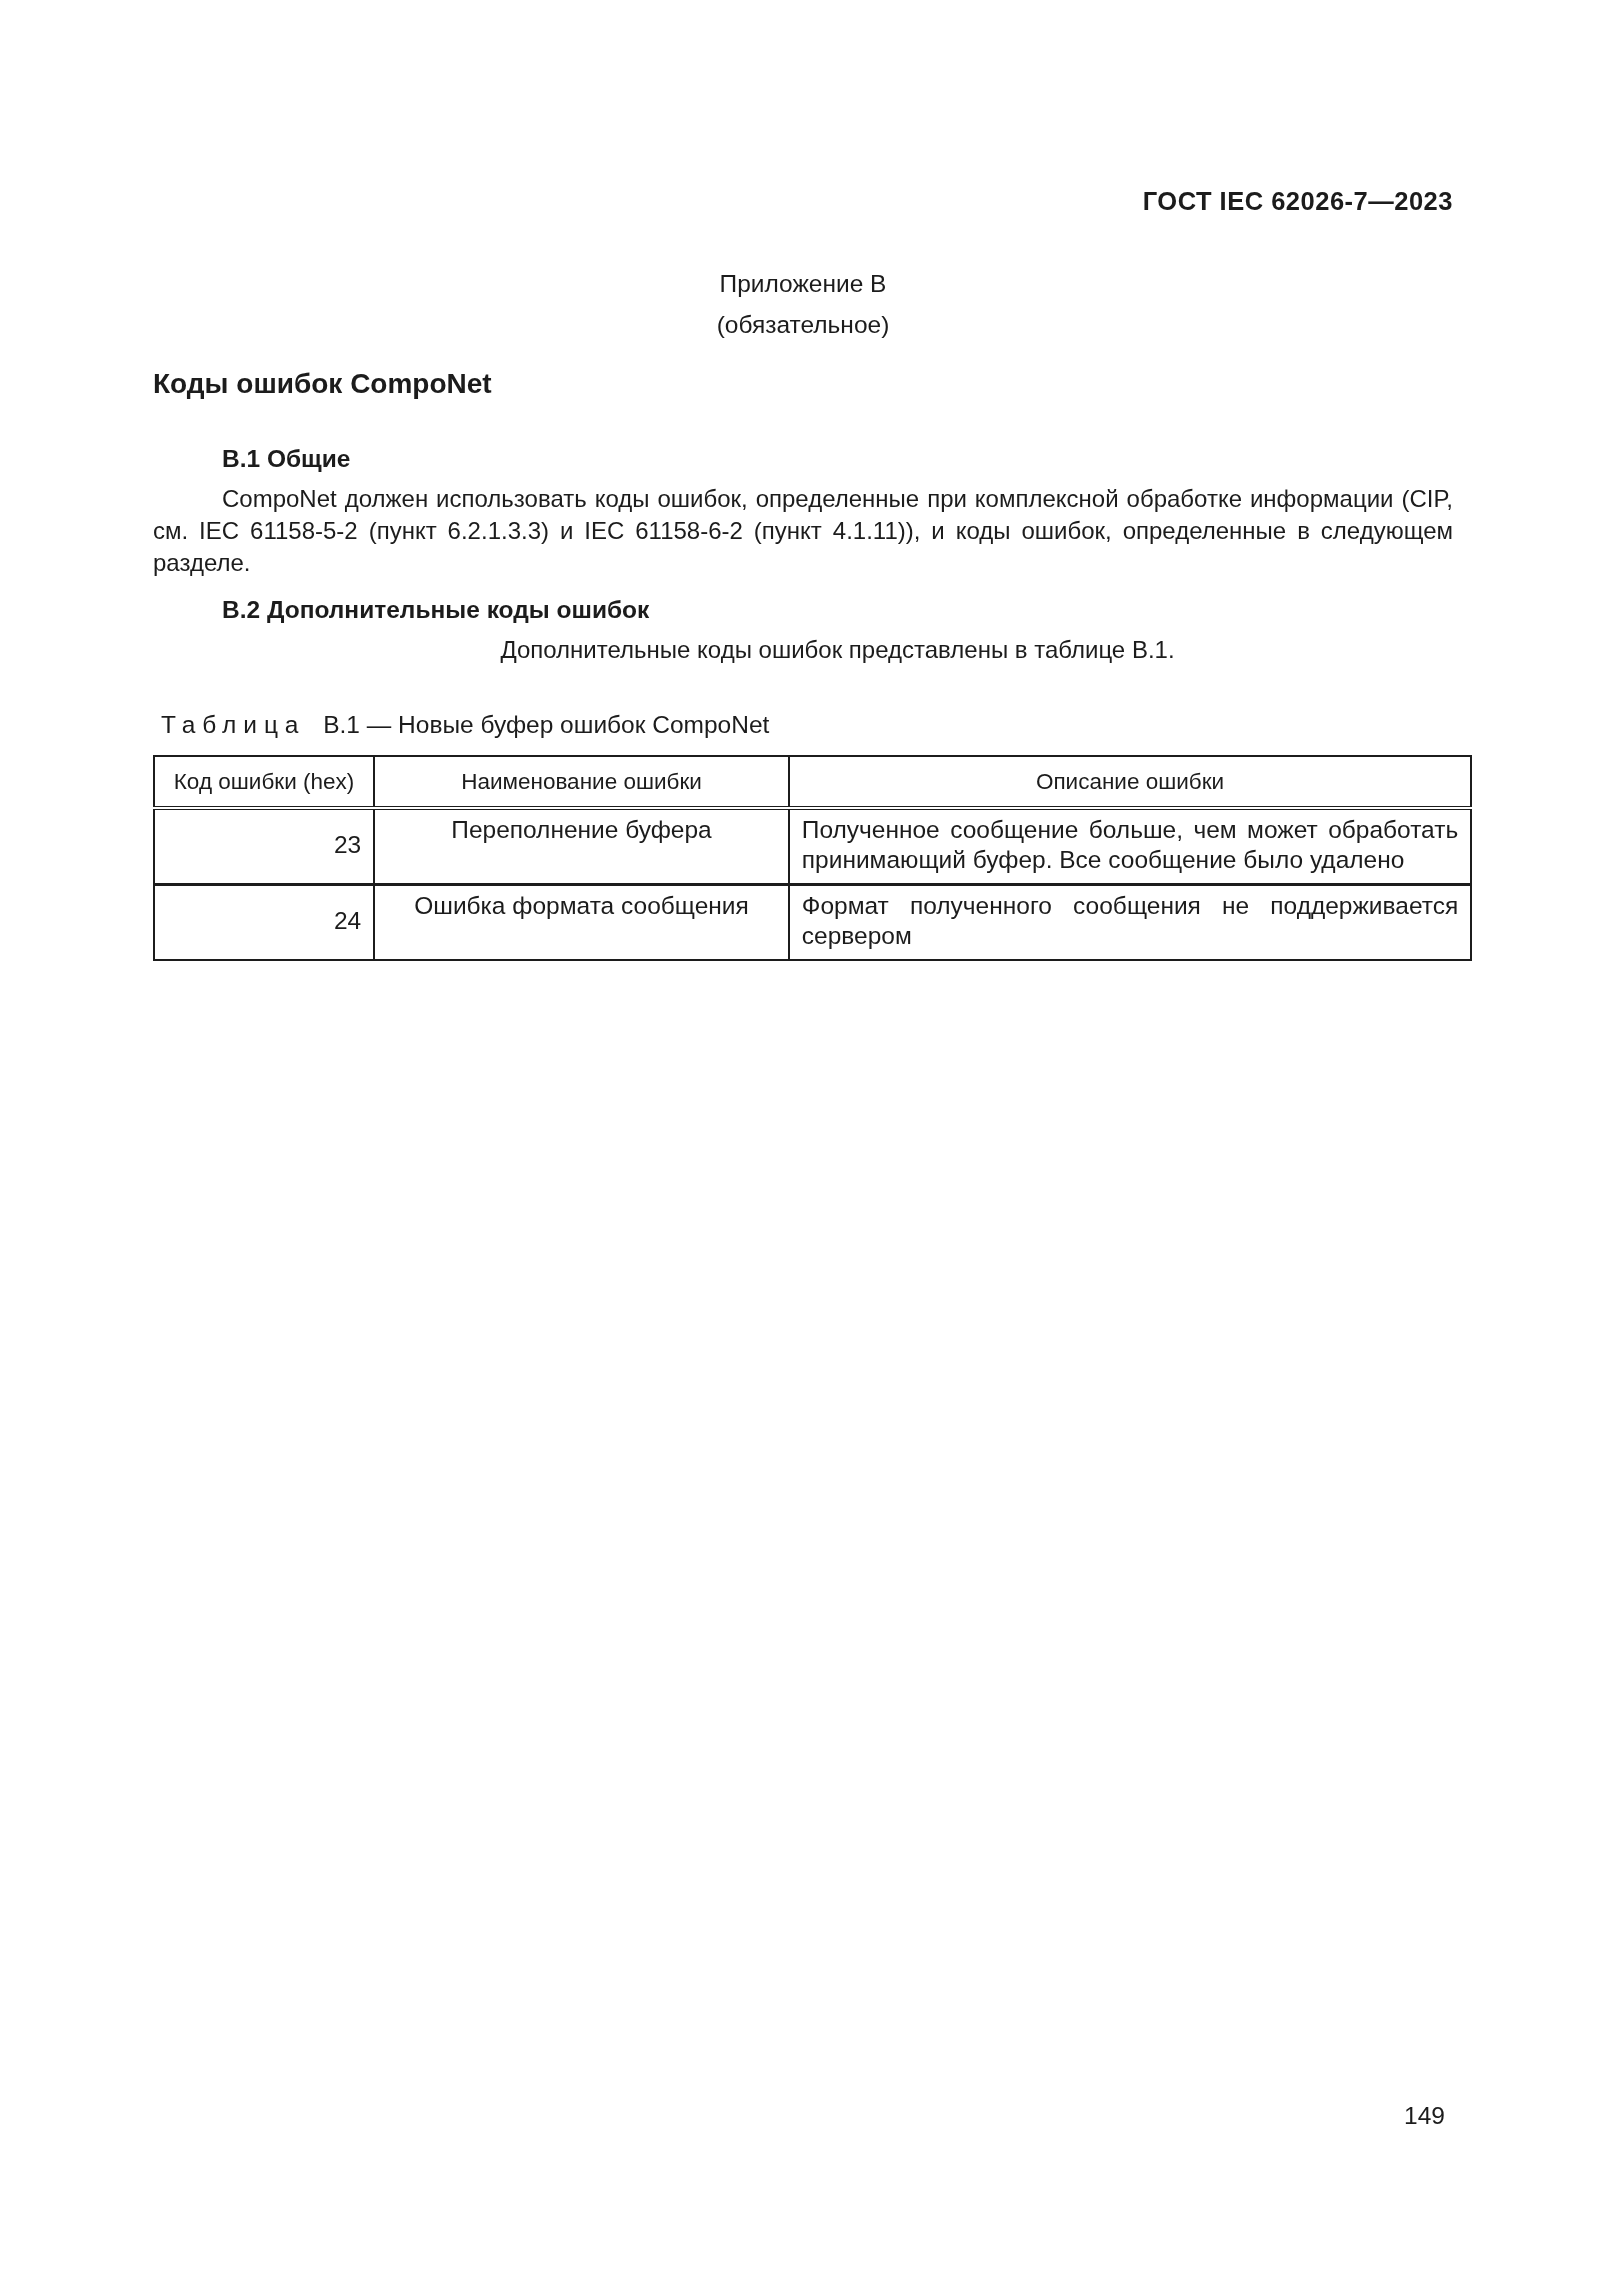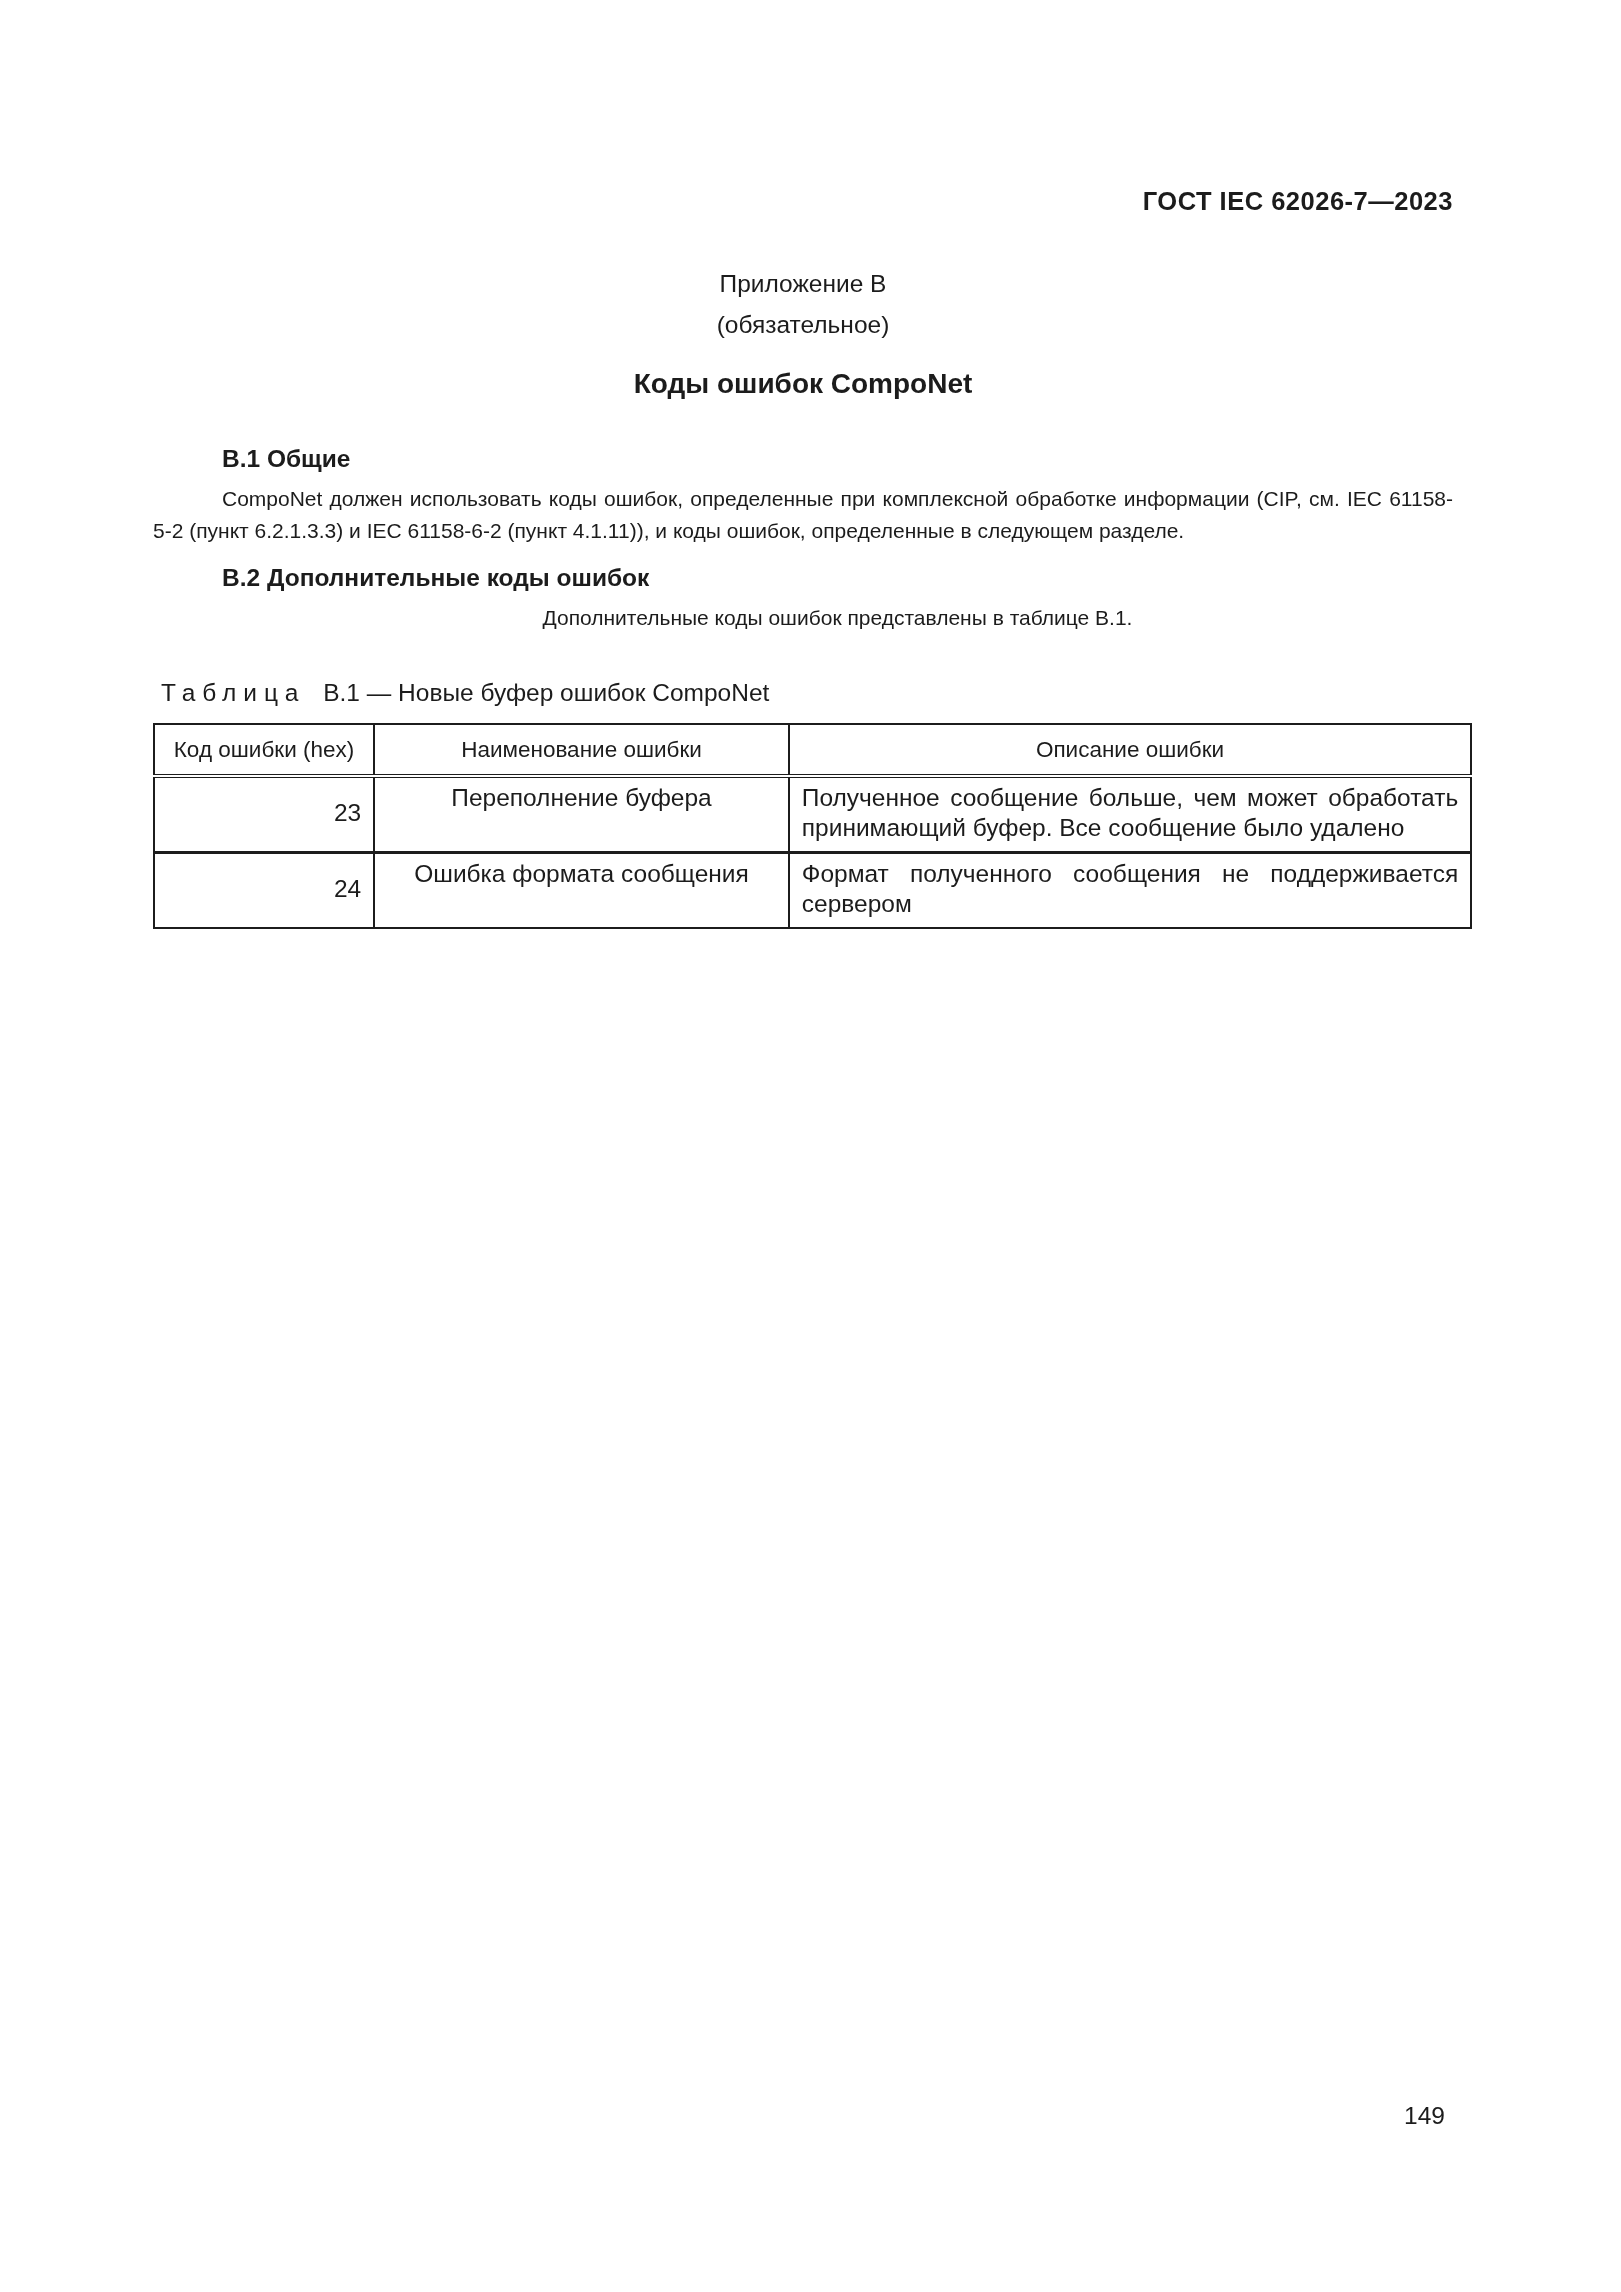--- a/index.html
+++ b/index.html
@@ -28,36 +28,36 @@
   }
   .annex-head {
     margin-top: 51px;
     text-align: center;
     font-weight: normal;
     font-size: 24.5px;
     line-height: 33px;
   }
   .main-title {
     margin-top: 25.5px;
-    text-align: center;
+    text-align: left;
     font-weight: bold;
     font-size: 28px;
     line-height: 33px;
   }
   .sec-heading {
     margin-top: 43px;
     padding-left: 69px;
     font-weight: bold;
     font-size: 24.5px;
     line-height: 32px;
   }
   .sec-heading.second { margin-top: 15.7px; }
   .body-par {
     margin-top: 5.9px;
-    font-size: 21px;
+    font-size: 24px;
     line-height: 32px;
     text-align: justify;
     text-indent: 69px;
   }
   .body-par.plain { text-align: center; }
   .tbl-caption {
     margin-top: 43px;
     font-size: 24.5px;
     line-height: 32px;
   }

